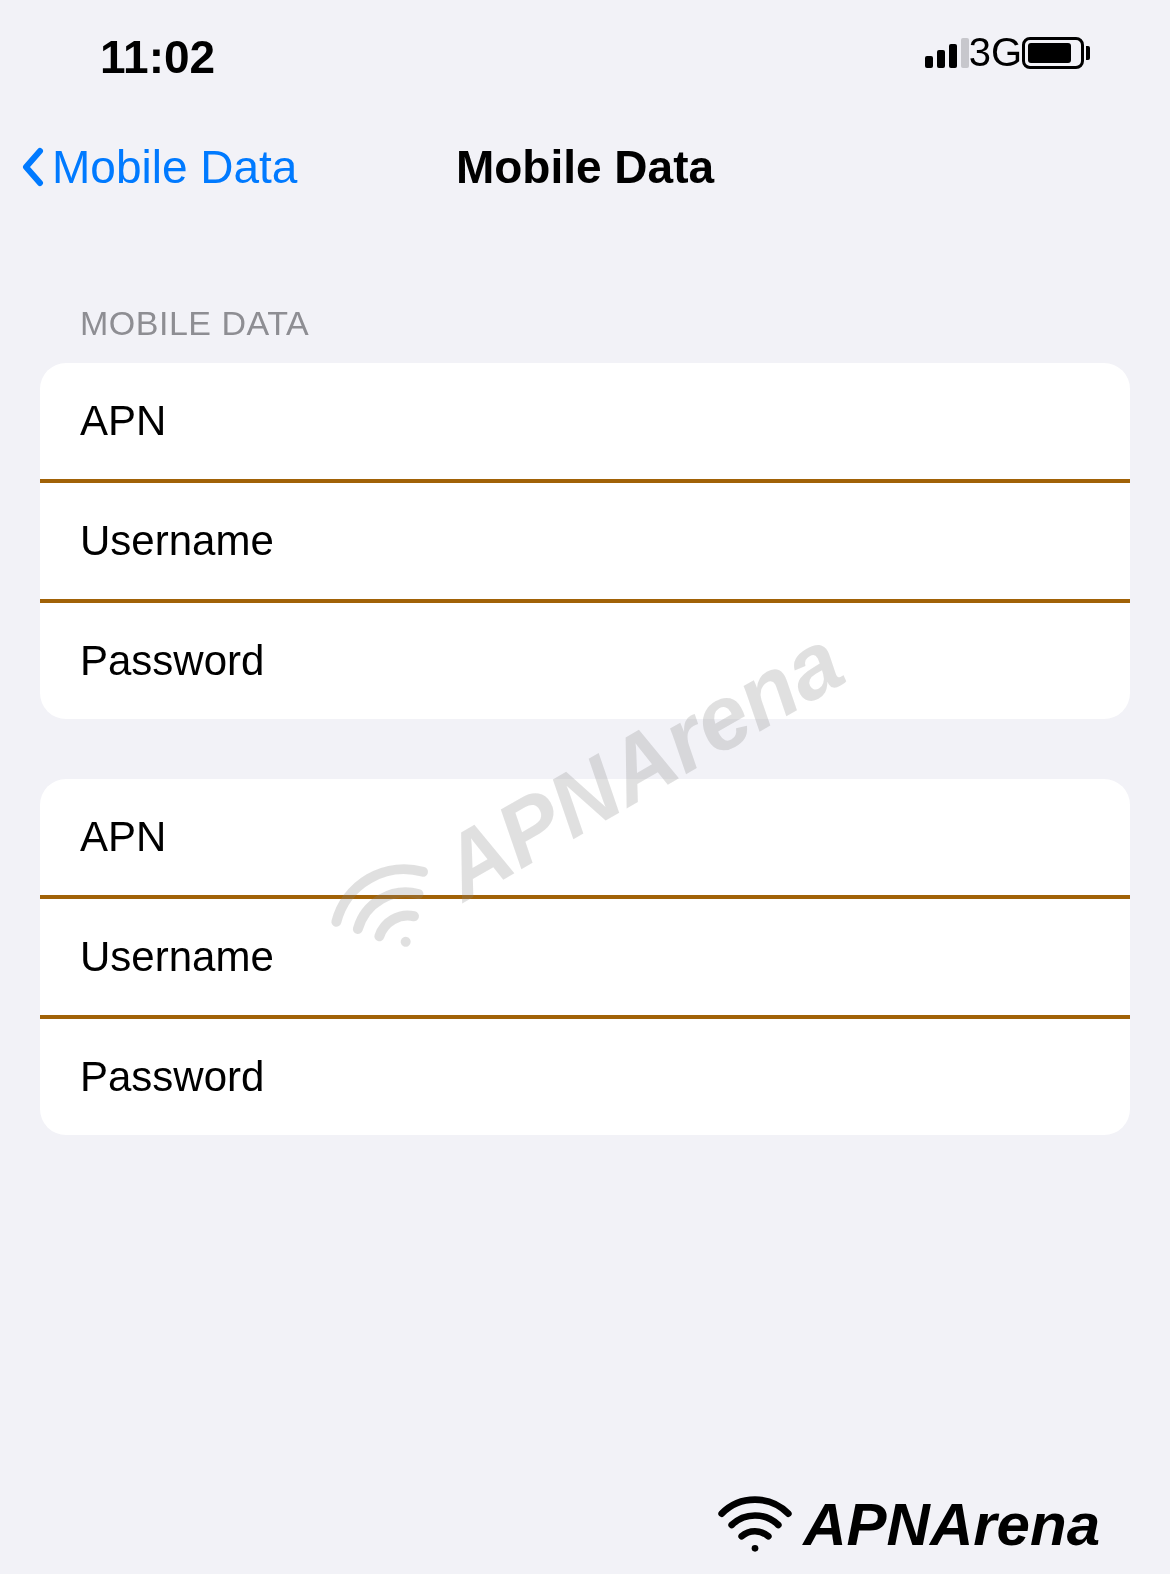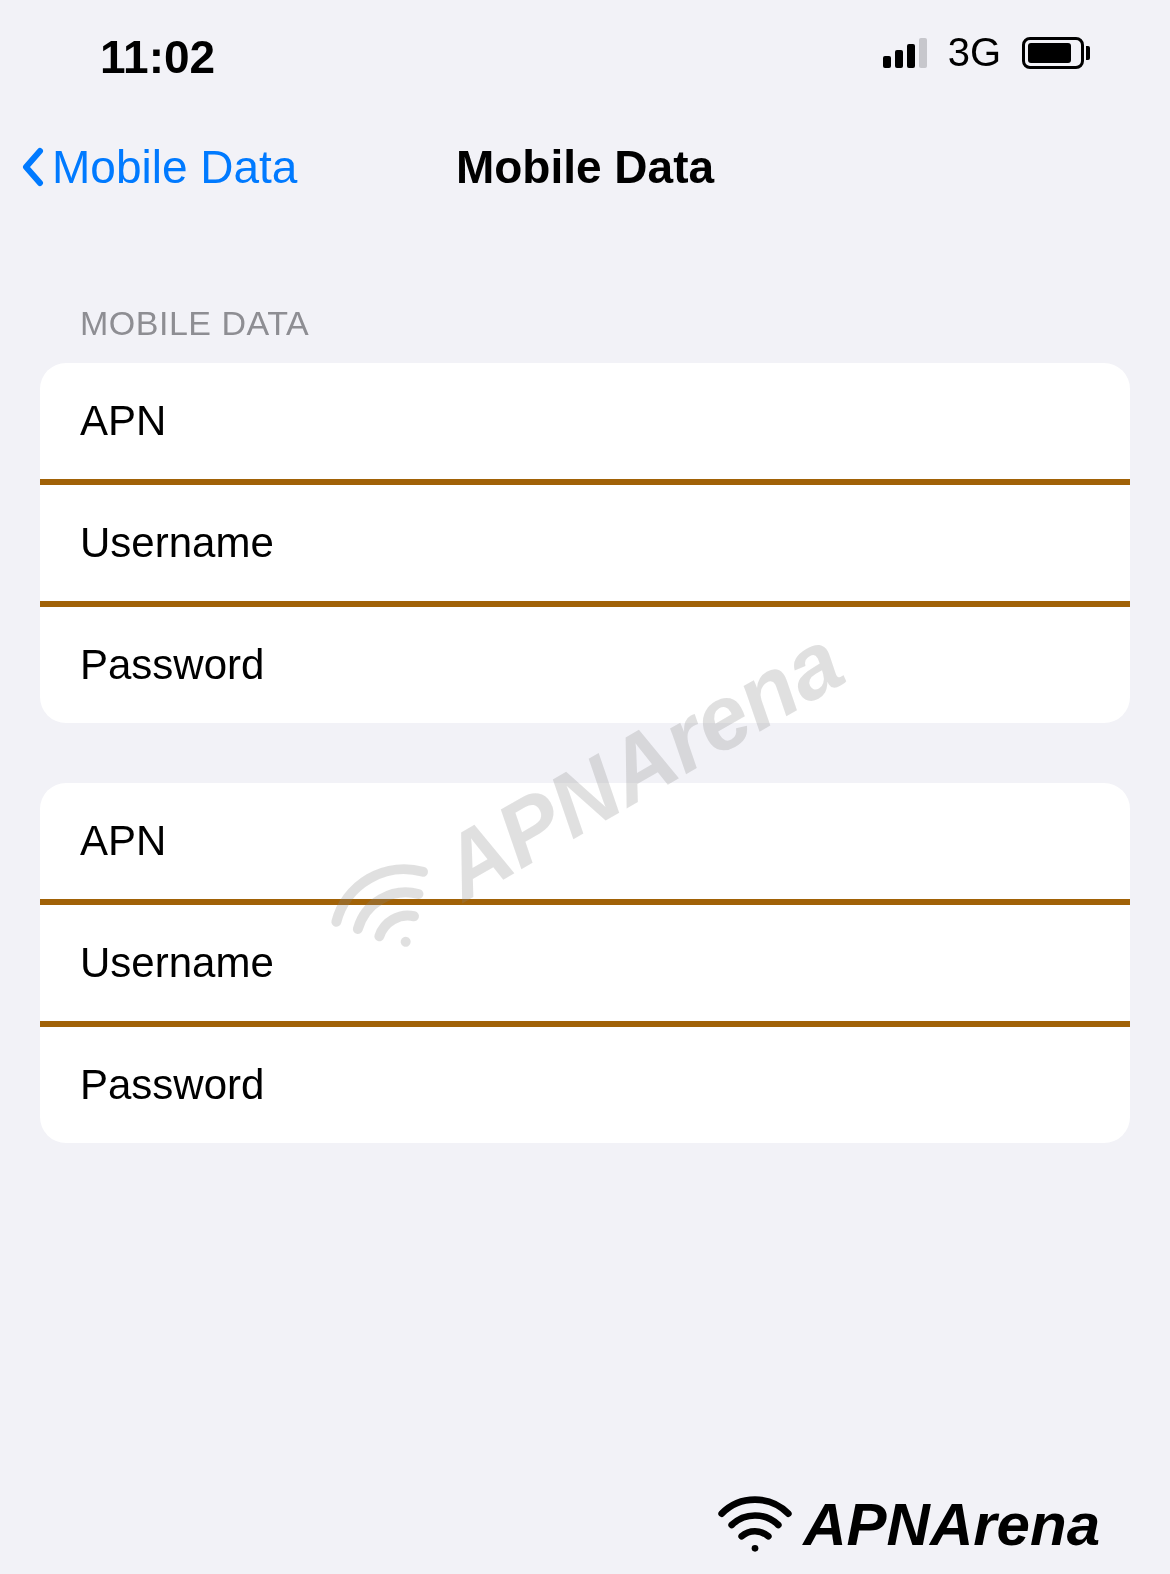--- a/index.html
+++ b/index.html
@@ -24,21 +24,21 @@
       height: 100px;
     }
     .status-time {
       font-size: 46px;
       font-weight: 600;
       color: #000;
     }
     .status-right {
       display: flex;
       align-items: center;
-      gap: 21px;
+      gap: 0;
     }
     .signal-bars {
       display: flex;
       align-items: flex-end;
       gap: 4px;
       height: 30px;
     }
     .signal-bar {
       width: 8px;
       background: #000;
@@ -120,21 +120,21 @@
     }
     .section-body {
       background: #fff;
       border-radius: 26px;
       margin: 0 40px;
     }
     .field-row {
       display: flex;
       align-items: center;
       padding: 34px 40px;
-      border-bottom: 6px solid #a16207;
+      border-bottom: 4px solid #a16207;
     }
     .field-row:last-child {
       border-bottom: none;
     }
     .field-label {
       font-size: 42px;
       color: #000;
       font-weight: 400;
       width: 240px;
       flex-shrink: 0;

